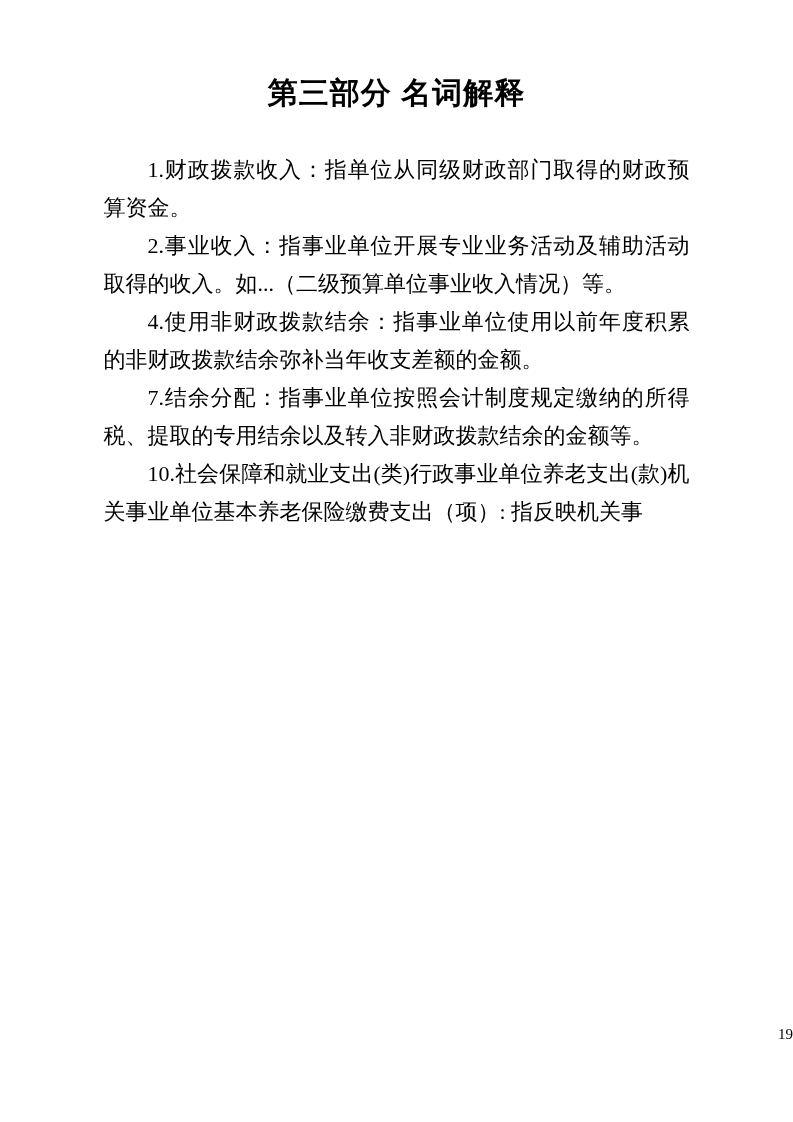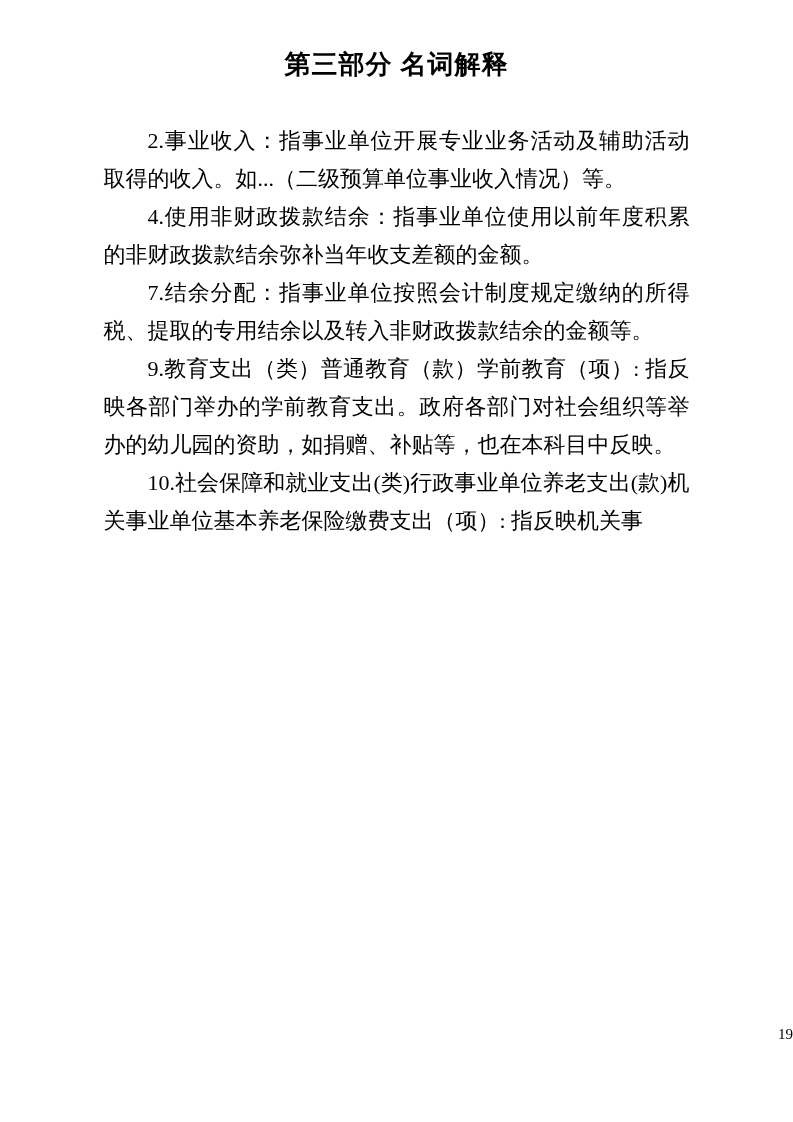--- a/index.html
+++ b/index.html
@@ -11,25 +11,25 @@
     position: relative;
     width: 793px;
     height: 1122px;
     background: #ffffff;
     color: #000000;
     font-family: "Liberation Serif", "DejaVu Serif", serif;
     overflow: hidden;
   }
   .doc-title {
     margin: 0;
-    padding-top: 45px;
+    padding-top: 74px;
     text-align: center;
     font-family: "Liberation Sans", "DejaVu Sans", sans-serif;
     font-weight: 700;
-    font-size: 26px;
+    font-size: 30px;
     line-height: 38px;
     letter-spacing: 1px;
     color: #000000;
   }
   .doc-body {
     width: 586px;
     margin: 39px auto 0 auto;
     font-size: 22px;
     line-height: 38px;
     text-align: justify;
@@ -52,22 +52,22 @@
   }
 </style>
 </head>
 <body>
 
 <div class="page">
 
   <h1 class="doc-title">第三部分  名词解释</h1>
 
   <div class="doc-body">
+    <p>1.财政拨款收入：指单位从同级财政部门取得的财政预算资金。</p>
     <p>2.事业收入：指事业单位开展专业业务活动及辅助活动取得的收入。如...（二级预算单位事业收入情况）等。</p>
     <p>4.使用非财政拨款结余：指事业单位使用以前年度积累的非财政拨款结余弥补当年收支差额的金额。</p>
     <p>7.结余分配：指事业单位按照会计制度规定缴纳的所得税、提取的专用结余以及转入非财政拨款结余的金额等。</p>
-    <p>9.教育支出（类）普通教育（款）学前教育（项）: 指反映各部门举办的学前教育支出。政府各部门对社会组织等举办的幼儿园的资助，如捐赠、补贴等，也在本科目中反映。</p>
     <p>10.社会保障和就业支出(类)行政事业单位养老支出(款)机关事业单位基本养老保险缴费支出（项）: 指反映机关事</p>
   </div>
 
   <div class="page-number">19</div>
 
 </div>
 
 </body></html>

